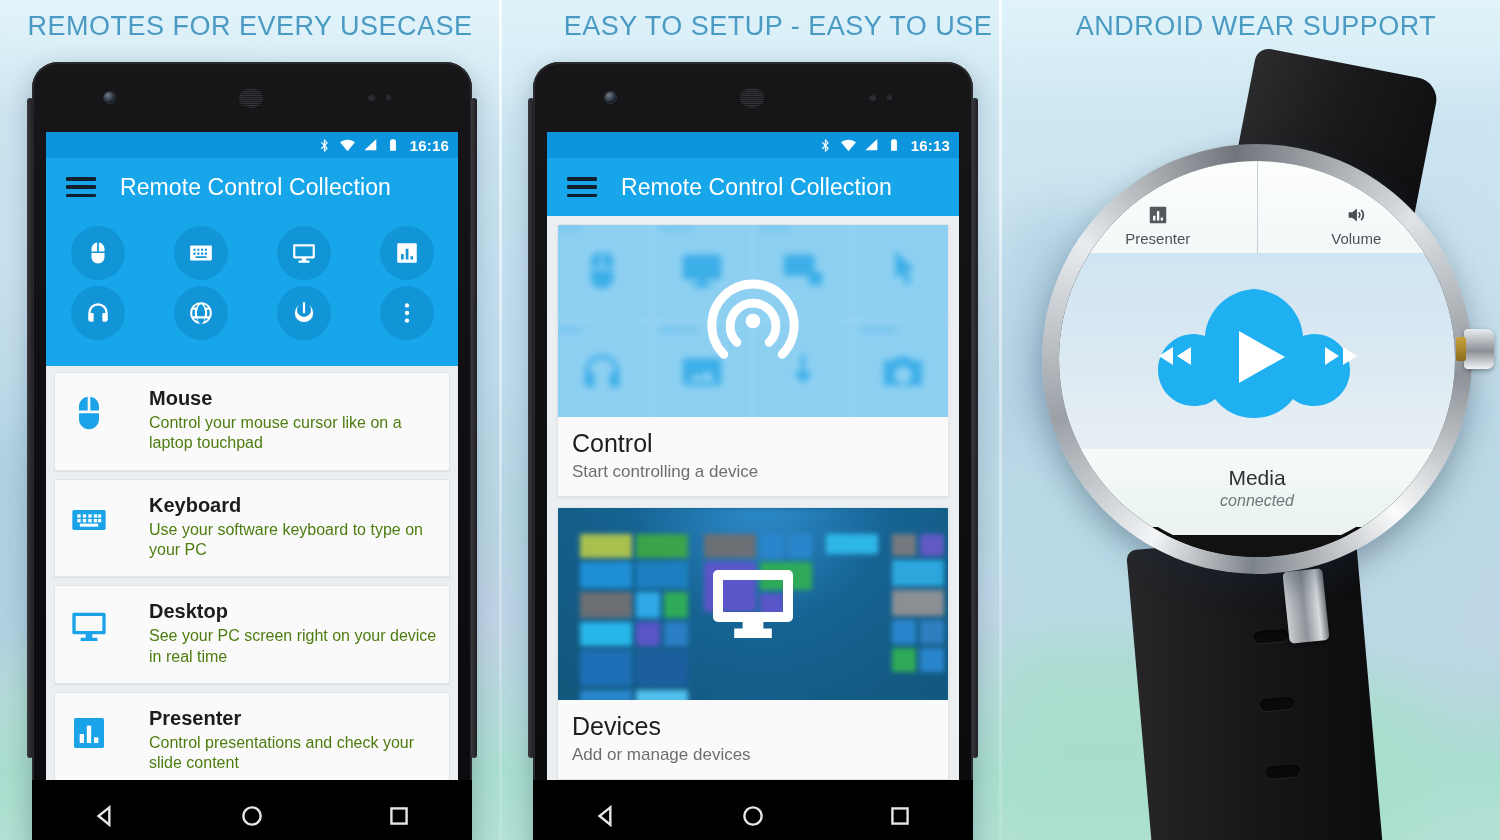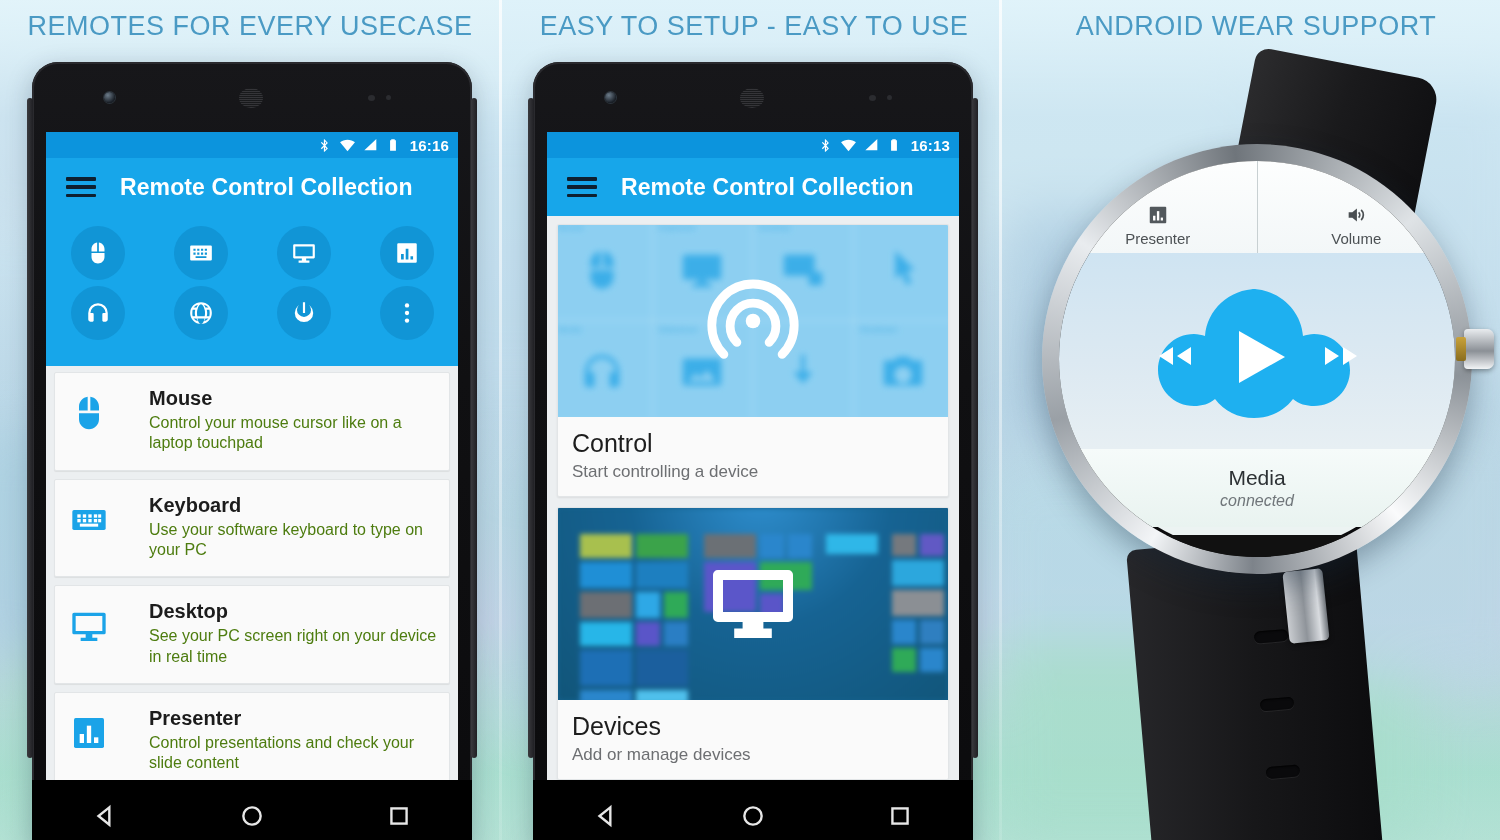--- a/index.html
+++ b/index.html
@@ -32,21 +32,21 @@
   .panel-sep { position: absolute; top: 0; width: 3px; height: 840px;
                background: linear-gradient(180deg, rgba(255,255,255,.75), rgba(255,255,255,.12)); }
 
   
   .panel-head {
     position: absolute; top: 6px; height: 40px; width: 500px;
     display: flex; align-items: center; justify-content: center;
     font-size: 27px; letter-spacing: .5px;
     color: #4a9ac4; font-weight: 400; white-space: nowrap;
   }
-  .h1 { left: 0; }   .h2 { left: 504px; } .h3 { left: 1000px; padding-left: 12px; }
+  .h1 { left: 0; }   .h2 { left: 528px; } .h3 { left: 1000px; padding-left: 12px; }
 
   
   .phone {
     position: absolute;
     width: 440px; height: 790px;
     background: linear-gradient(180deg, #17171a 0%, #101012 40%, #0b0b0d 100%);
     border-radius: 26px 26px 14px 14px;
     box-shadow: 0 8px 26px rgba(20,40,60,.28), inset 0 0 0 2px #2a2a2e;
   }
   .phone-1 { left: 32px; top: 62px; }
@@ -85,21 +85,21 @@
   .sb-ico { display: inline-flex; align-items: center; }
   .sb-time { margin-left: 3px; letter-spacing: .2px; }
 
   .appbar {
     height: 58px; background: #17a6ea; color: #fff;
     display: flex; align-items: center; padding-left: 20px; gap: 24px;
   }
   .hamburger { width: 30px; height: 20px; display: flex; flex-direction: column;
                justify-content: space-between; cursor: pointer; }
   .hamburger span { display: block; height: 3.5px; background: #0e2030; border-radius: 1px; }
-  .appbar-title { font-size: 23px; font-weight: 700; letter-spacing: .1px; }
+  .appbar-title { font-size: 23px; font-weight: 400; letter-spacing: .1px; }
 
   
   .quickgrid {
     background: #17a6ea; padding: 10px 0 26px;
     display: grid; grid-template-columns: repeat(4, 1fr); row-gap: 6px;
     justify-items: center;
   }
   .qbtn { width: 54px; height: 54px; border-radius: 50%; background: #1195d6;
           display: flex; align-items: center; justify-content: center; cursor: pointer; }
   .qbtn svg { width: 26px; height: 26px; fill: #fff; }

